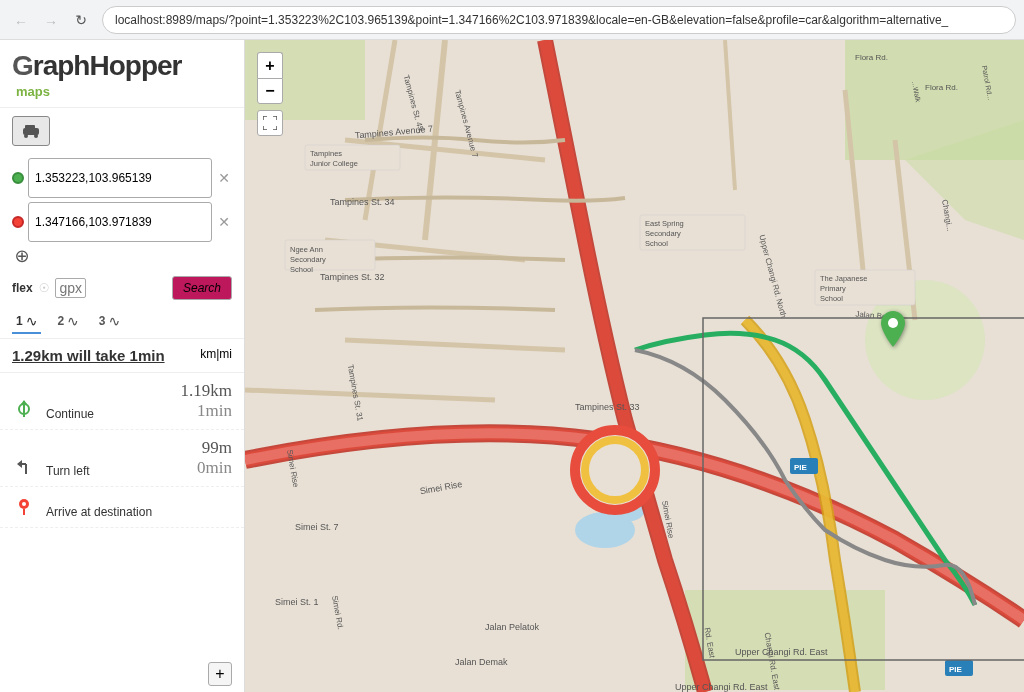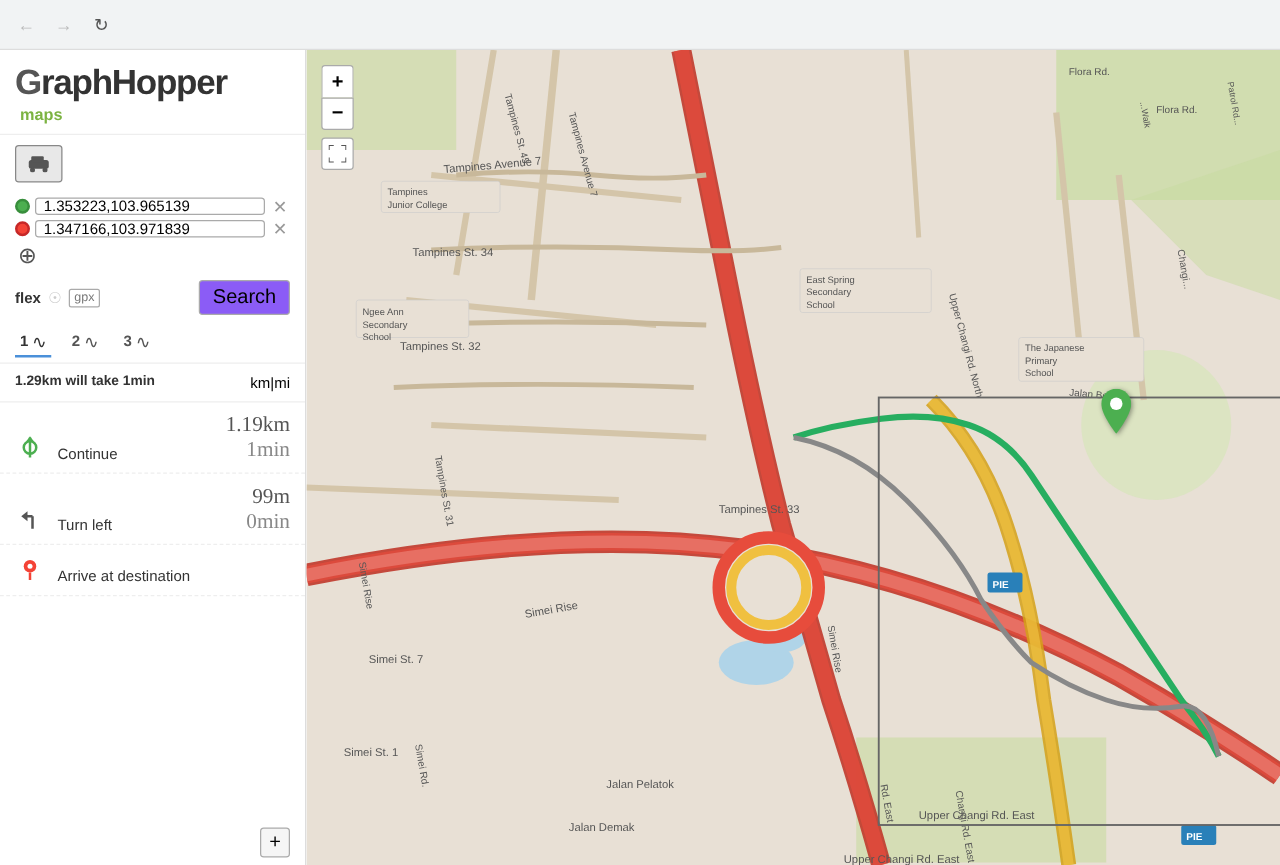--- a/index.html
+++ b/index.html
@@ -94,21 +94,21 @@
     }
     .waypoint-dot {
       width: 12px; height: 12px;
       border-radius: 50%;
       flex-shrink: 0;
     }
     .waypoint-dot.green { background: #4caf50; border: 2px solid #388e3c; }
     .waypoint-dot.red { background: #f44336; border: 2px solid #c62828; }
     .waypoint-input {
       flex: 1;
-      height: 14px;
+      height: 40px;
       border: 1px solid #aaa;
       border-radius: 3px;
       padding: 0 6px;
       font-size: 12px;
       outline: none;
     }
     .waypoint-clear {
       background: none; border: none; cursor: pointer;
       color: #999; font-size: 14px; line-height: 1;
       padding: 0 2px;
@@ -132,33 +132,34 @@
       gap: 6px;
       align-items: center;
       font-size: 12px;
       color: #555;
     }
     .profile-link {
       color: #555; cursor: pointer; text-decoration: none;
     }
     .profile-link.active { font-weight: bold; color: #333; }
     .gpx-icon {
-      font-size: 10px; color: #777;
+      font-size: 14px; color: #777;
       border: 1px solid #aaa;
       padding: 1px 3px;
       border-radius: 2px;
     }
     .search-btn {
       margin-left: auto;
       padding: 4px 10px;
-      background: #8b5cf6;
+      background: #be185d;
       border: 1px solid #aaa;
       border-radius: 3px;
       cursor: pointer;
-      font-size: 16px;
+      font-size: 12px;
+      font-style: italic;
     }
 
     .route-tabs {
       padding: 4px 12px;
       display: flex;
       gap: 12px;
       border-bottom: 1px solid #eee;
     }
     .route-tab {
       display: flex; align-items: center; gap: 3px;
@@ -171,21 +172,21 @@
     .route-tab-num { font-weight: bold; }
     .route-tab-wave { font-size: 14px; }
 
     .route-summary {
       padding: 8px 12px;
       border-bottom: 1px solid #eee;
       display: flex;
       justify-content: space-between;
       align-items: flex-start;
     }
-    .route-summary-text { font-size: 11px; font-weight: bold; color: #333; }
+    .route-summary-text { font-size: 15px; font-weight: bold; color: #333; text-decoration: underline; }
     .route-units { font-size: 12px; color: #000000; cursor: pointer; }
 
     .directions-list {
       flex: 1;
     }
     .direction-item {
       display: flex;
       align-items: flex-end;
       padding: 8px 12px;
       border-bottom: 1px dashed #eee;
@@ -299,20 +300,21 @@
   </style>
 </head>
 <body>
 
 <div class="browser-bar">
   <div class="browser-nav-btns">
     <button class="nav-btn disabled">←</button>
     <button class="nav-btn disabled">→</button>
     <button class="nav-btn">↻</button>
   </div>
+  <input class="url-bar" type="text" readonly="" value="localhost:8989/maps/?point=1.353223%2C103.965139&amp;point=1.347166%2C103.971839&amp;locale=en-GB&amp;elevation=false&amp;profile=car&amp;algorithm=alternative_" style="">
 </div>
 
 <div class="app-container">
 
   <div class="sidebar">
 
     <div class="logo-area">
       <div class="gh-logo">
         <span class="gh-text">
           <span class="bracket">G</span>raphHopper

